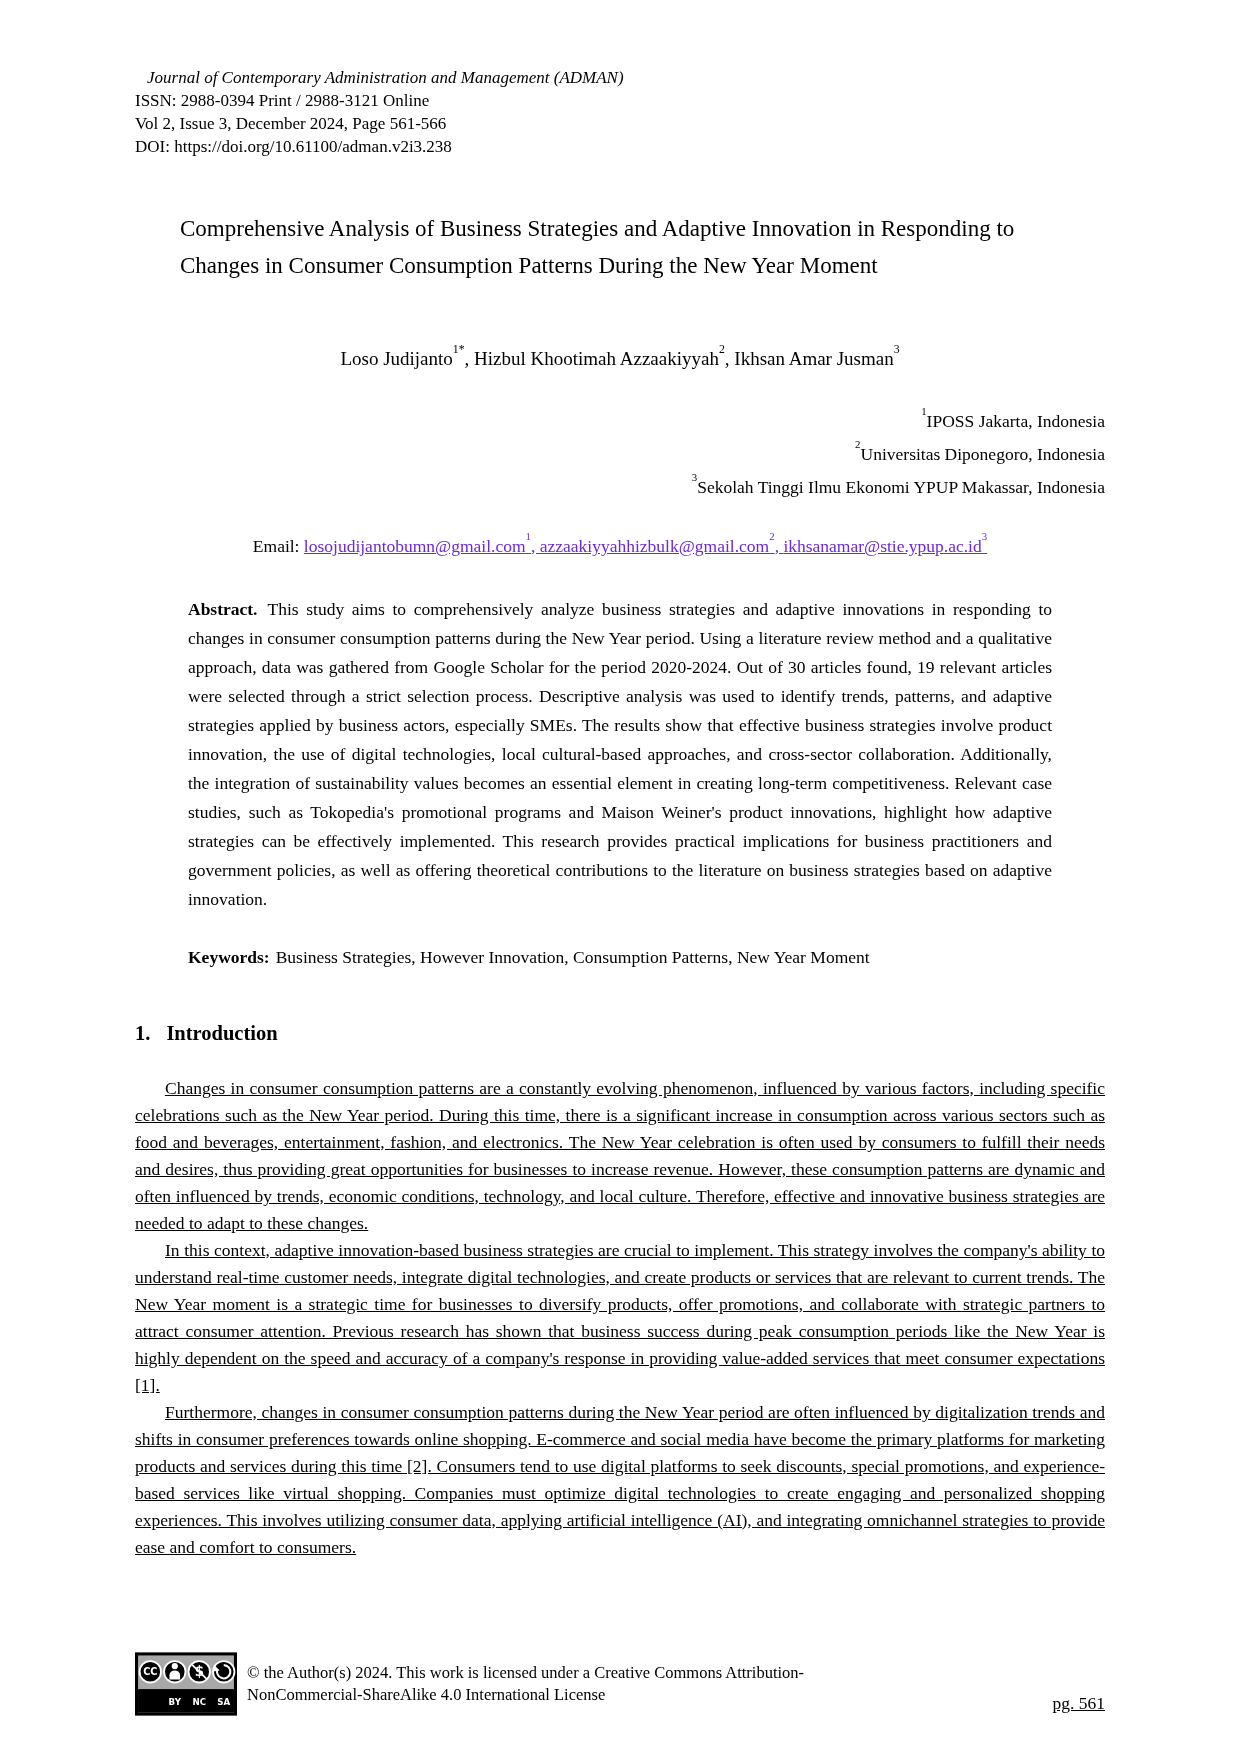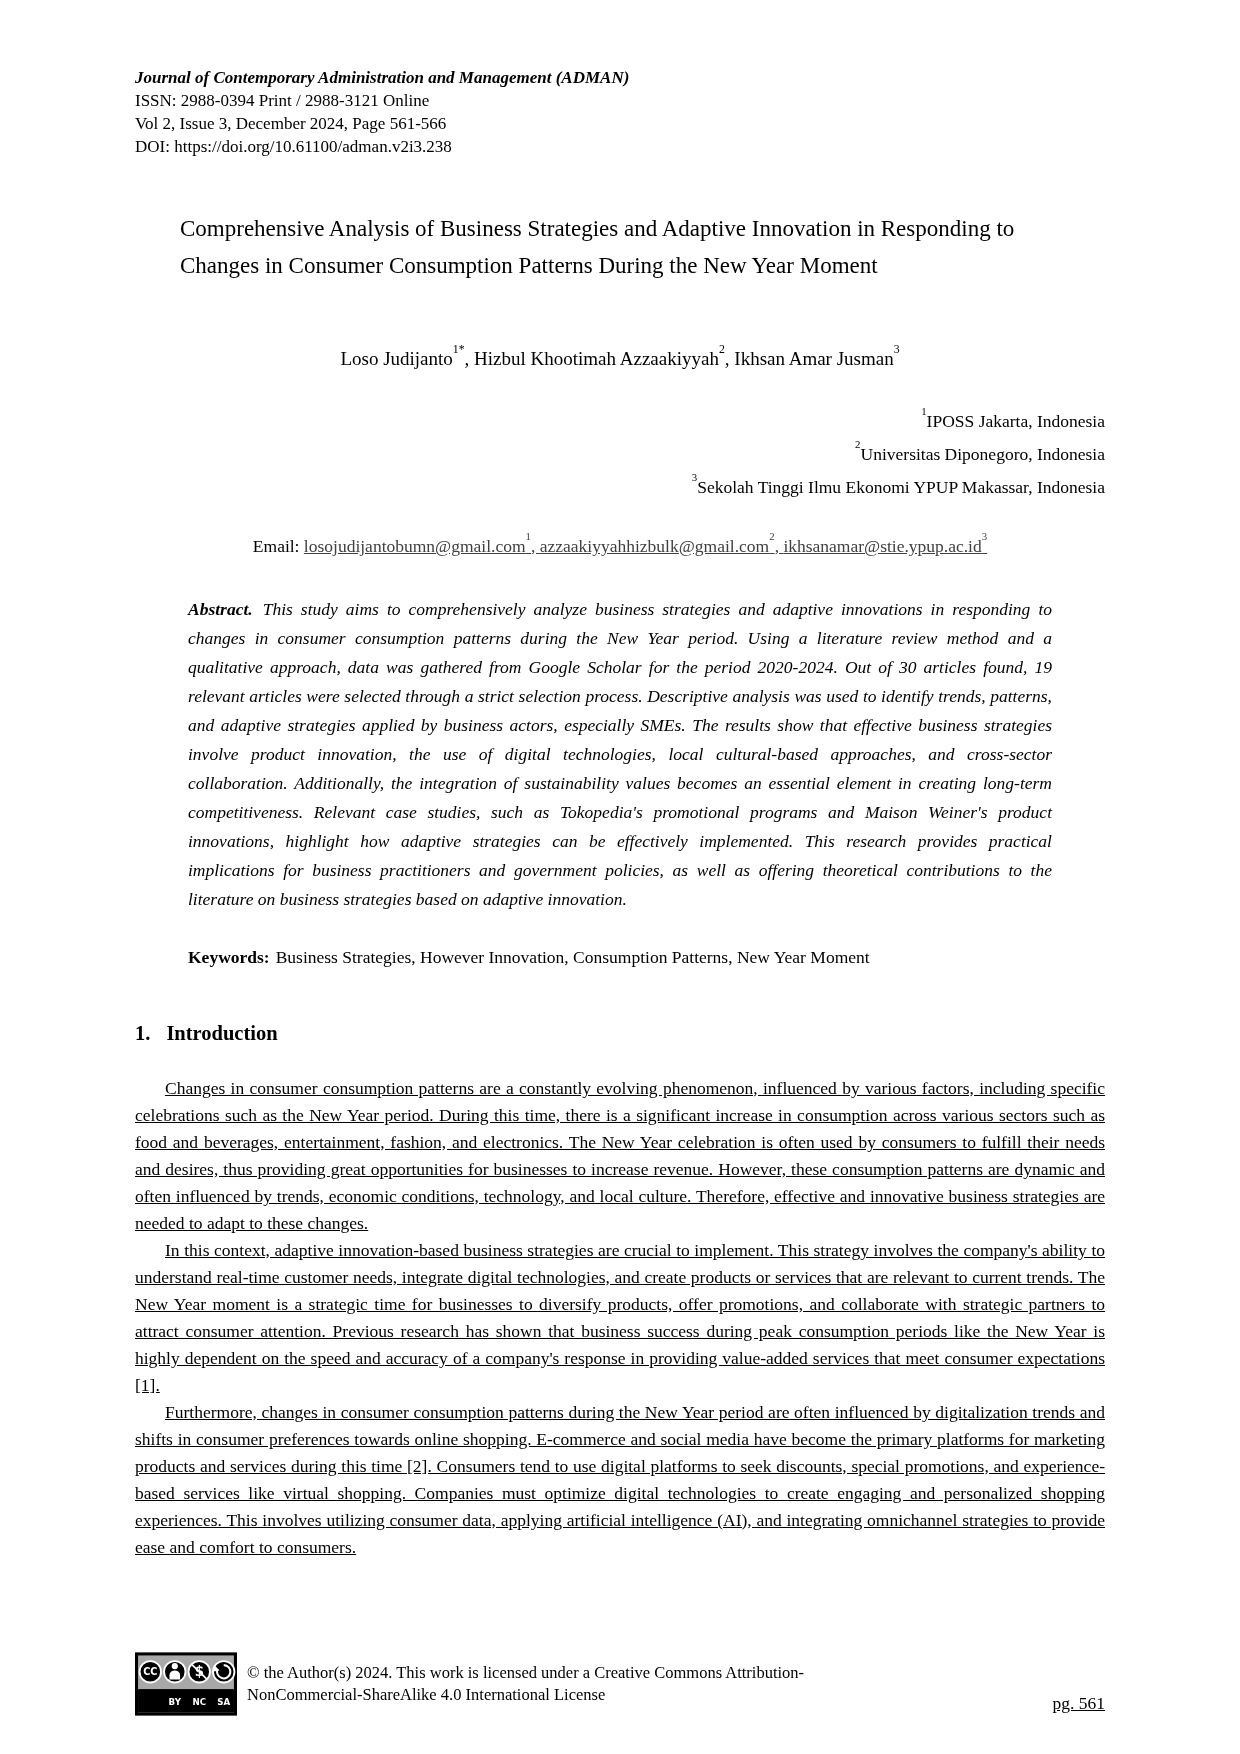--- a/index.html
+++ b/index.html
@@ -11,50 +11,49 @@
     margin: 0 auto;
     background: #ffffff;
     color: #000000;
     font-family: "Liberation Serif", "DejaVu Serif", serif;
     overflow: hidden;
   }
   .content { padding: 66px 135px 0 135px; }
 
   
   .jheader { font-size: 17px; line-height: 23px; }
-  .jheader .jname { font-weight: bold; font-style: italic; }
+  .jheader .jname { font-weight: normal; font-style: italic; margin-left: 12px; }
 
   
   .title {
     margin: 52px auto 0 auto;
     max-width: 880px;
     font-size: 23px;
     font-weight: normal;
     line-height: 37px;
     text-align: left;
   }
 
   
   .authors { margin-top: 64px; text-align: center; font-size: 19px; }
   sup.s { font-size: 0.62em; position: relative; top: -0.45em; }
   .affils { margin-top: 32px; text-align: right; font-size: 17.5px; line-height: 28px; }
   .email-line { margin-top: 34px; text-align: center; font-size: 17.5px; }
   .email-line a, .email-sep {
-    color: #404040;
+    color: #6d28d9;
     text-decoration: underline;
     cursor: pointer;
   }
 
   
   .abstract {
     margin: 38px 53px 0 53px;
     font-size: 17.5px;
     line-height: 29px;
     text-align: justify;
-    font-style: italic;
   }
   .abstract .ab-label { font-weight: bold; margin-right: 10px; }
   .keywords { margin: 29px 53px 0 53px; font-size: 17.5px; line-height: 29px; }
   .keywords .kw-label { font-weight: bold; margin-right: 6px; }
 
   
   .sec-heading { margin-top: 50px; font-size: 20.5px; font-weight: bold; }
   .sec-heading .hnum { display: inline-block; margin-right: 16px; }
 
   

